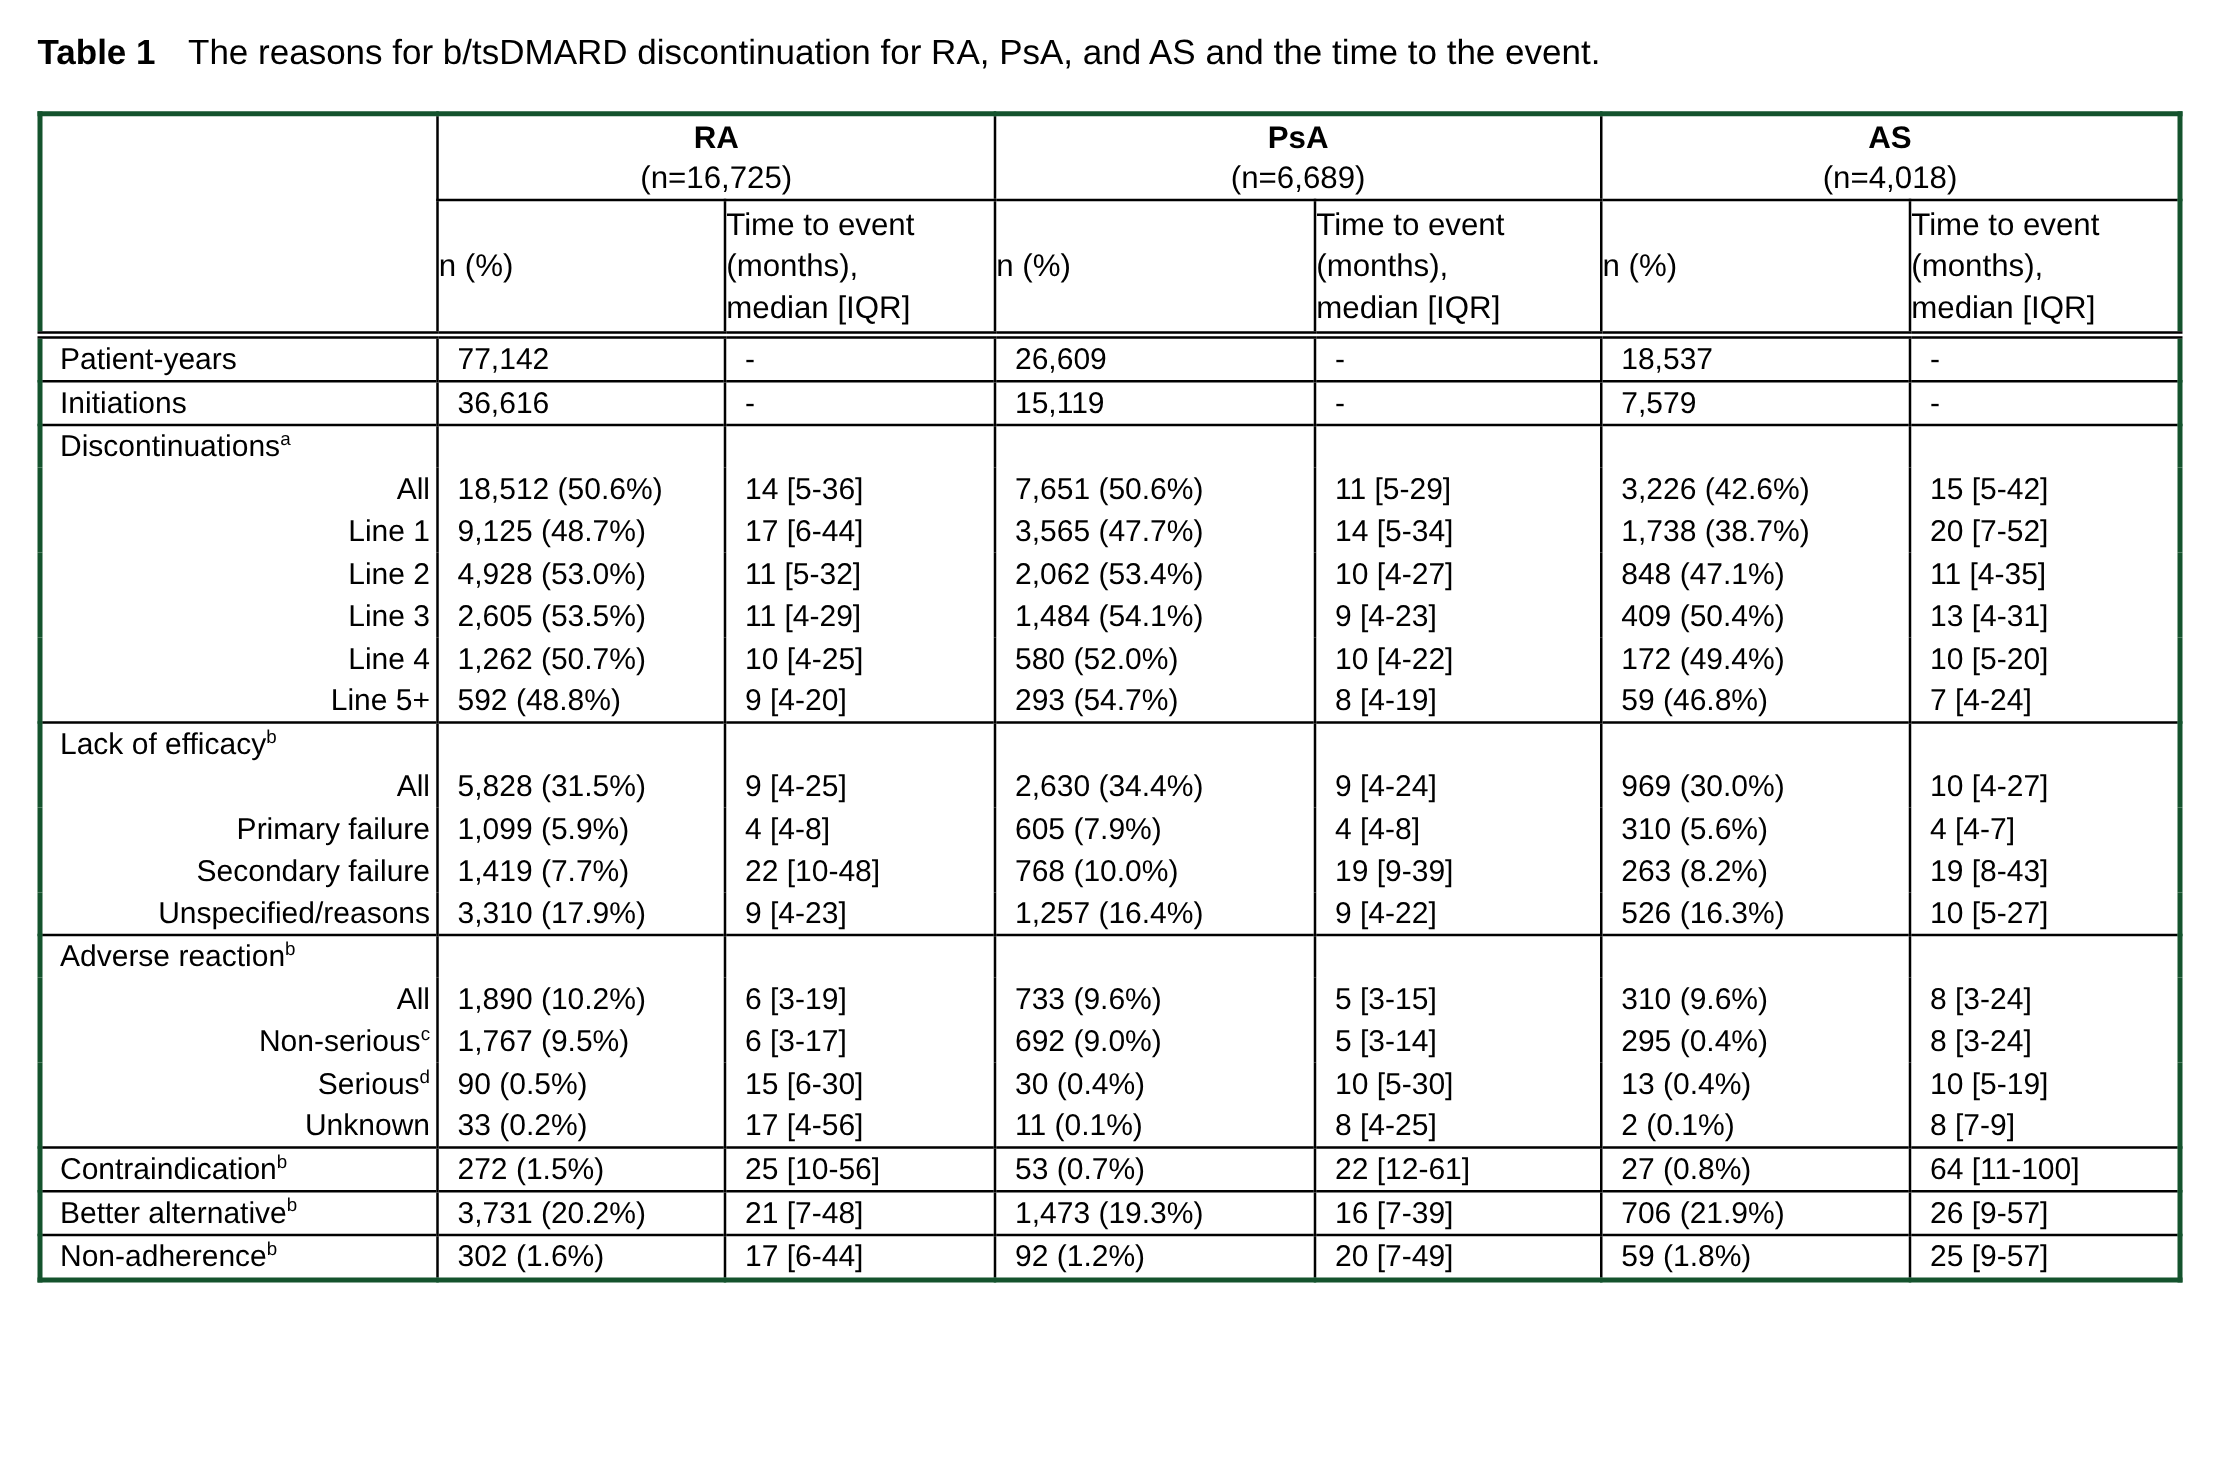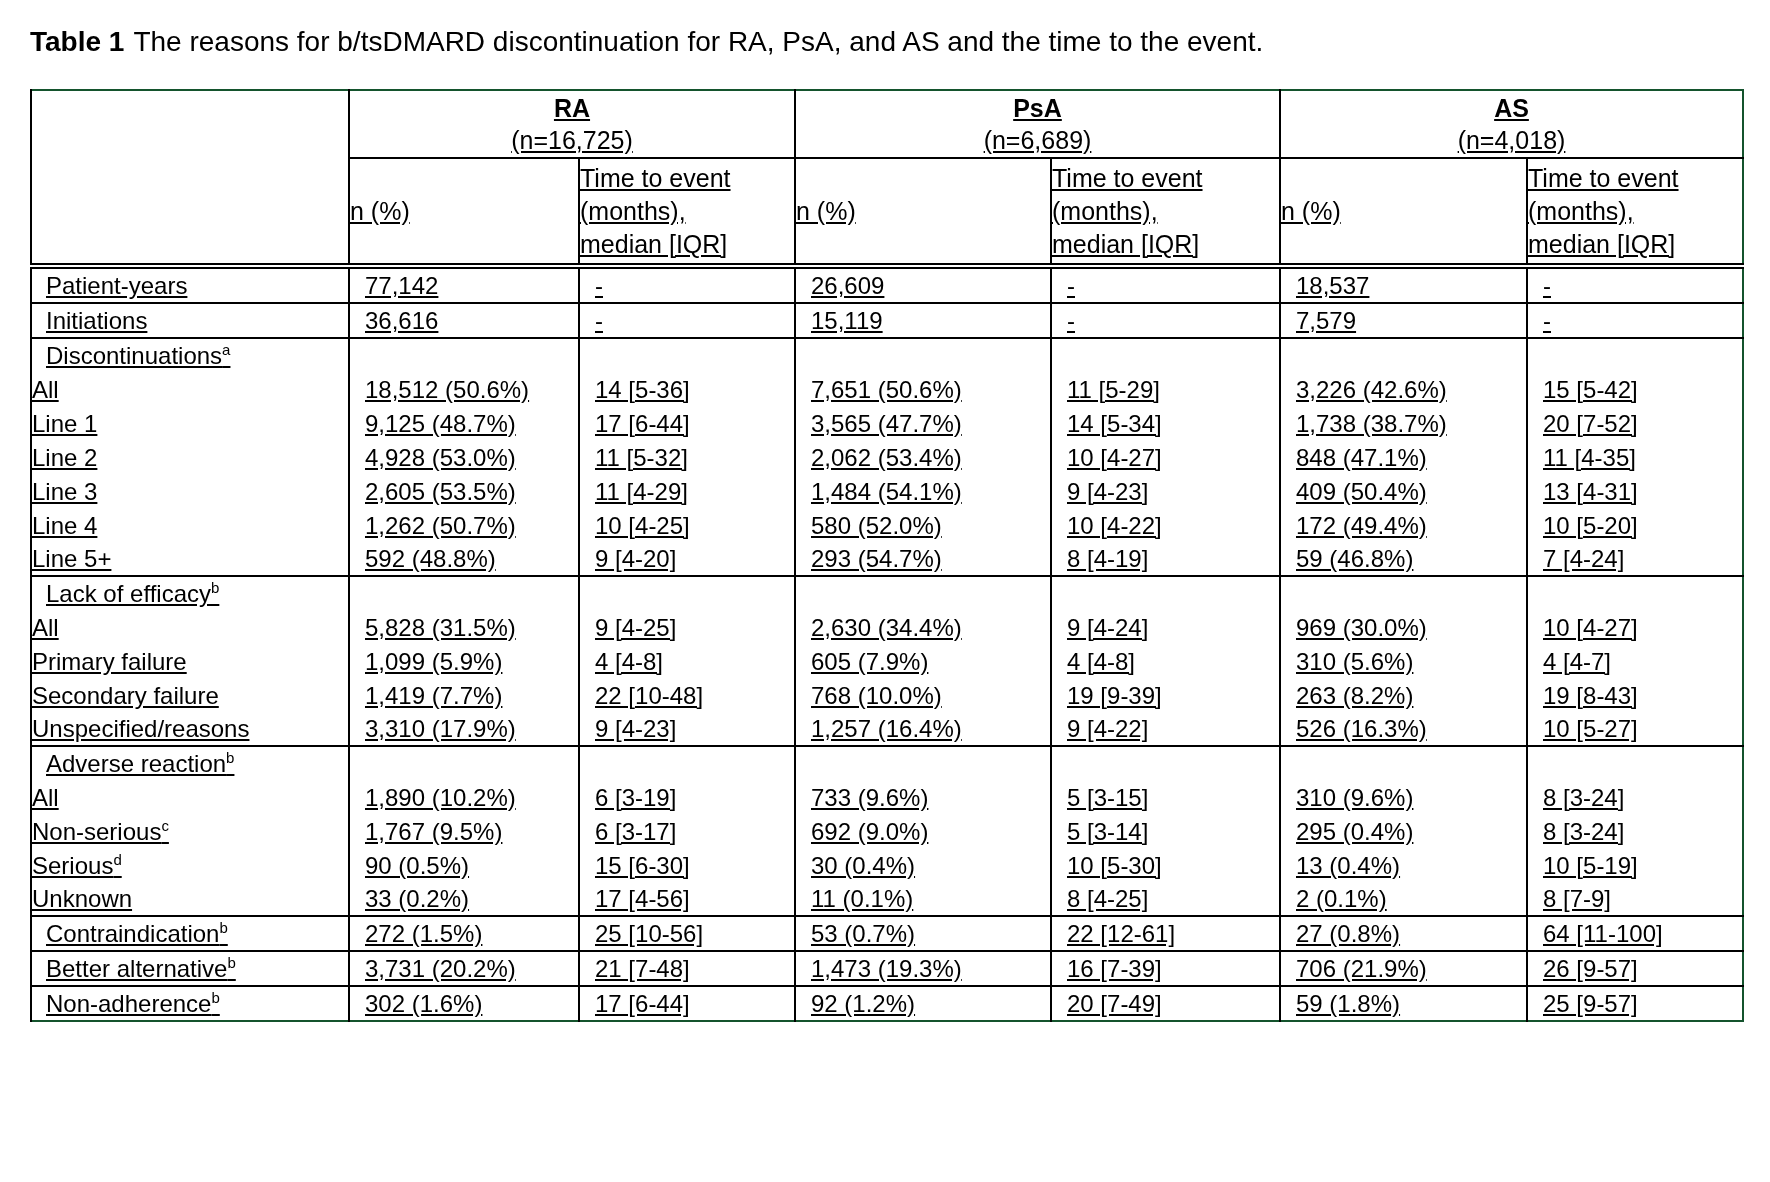--- a/index.html
+++ b/index.html
@@ -14,29 +14,28 @@
     -webkit-font-smoothing: antialiased;
   }
   .caption {
     margin: 22px 0 0 30px;
     font-size: 28px;
     line-height: 40px;
     white-space: nowrap;
   }
   .caption .caption-prefix {
     font-weight: 700;
-    margin-right: 9px;
+    margin-right: 26px;
   }
   table.paper-table {
     border-collapse: collapse;
     table-layout: fixed;
     width: 1712px;
     margin: 27px 0 0 30px;
-    border: 2px solid #14532d;
-    text-decoration: underline;
+    border: 4px solid #14532d;
   }
   .paper-table th, .paper-table td {
     border-left: 2px solid #000000;
     font-weight: 400;
     padding: 0;
     overflow: hidden;
     white-space: nowrap;
   }
   
   .group-head-cell {
@@ -66,21 +65,21 @@
   tbody th, tbody td {
     font-size: 24px;
     vertical-align: middle;
     line-height: 33px;
   }
   th.row-label {
     text-align: left;
     padding-left: 14px;
   }
   th.row-label.right {
-    text-align: left;
+    text-align: right;
     padding-left: 0;
     padding-right: 5px;
   }
   td.data-cell {
     text-align: left;
     padding-left: 15px;
   }
   tr.group-start > th, tr.group-start > td {
     border-top: 2px solid #000000;
     margin-left: 44px;

